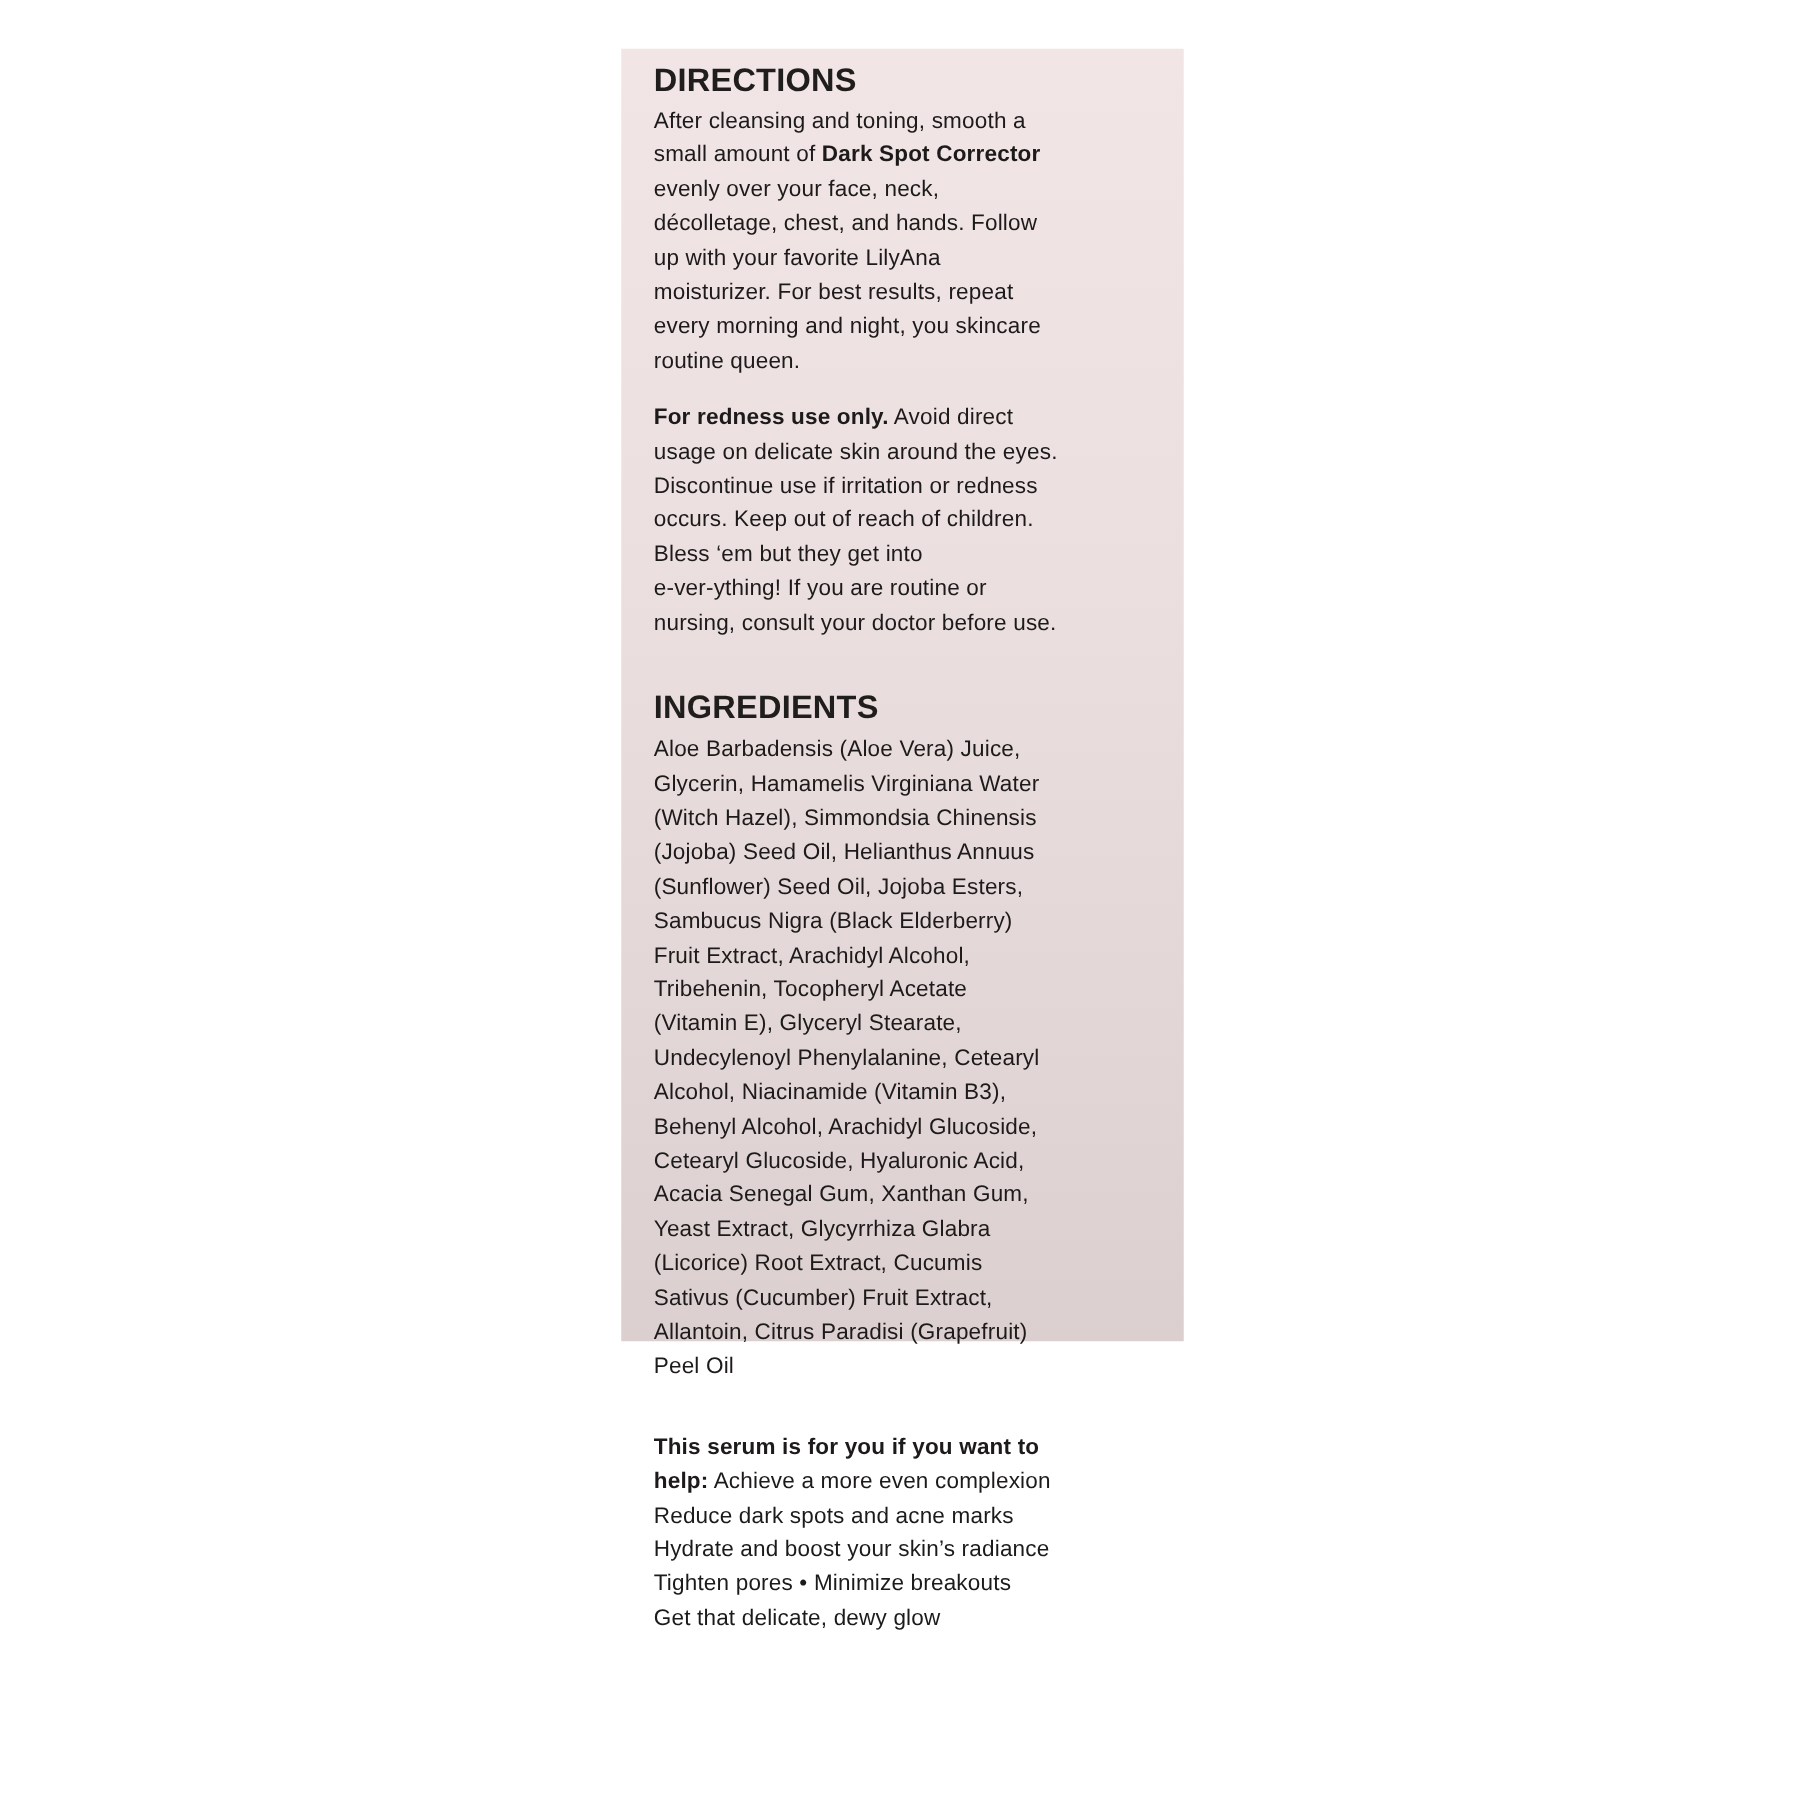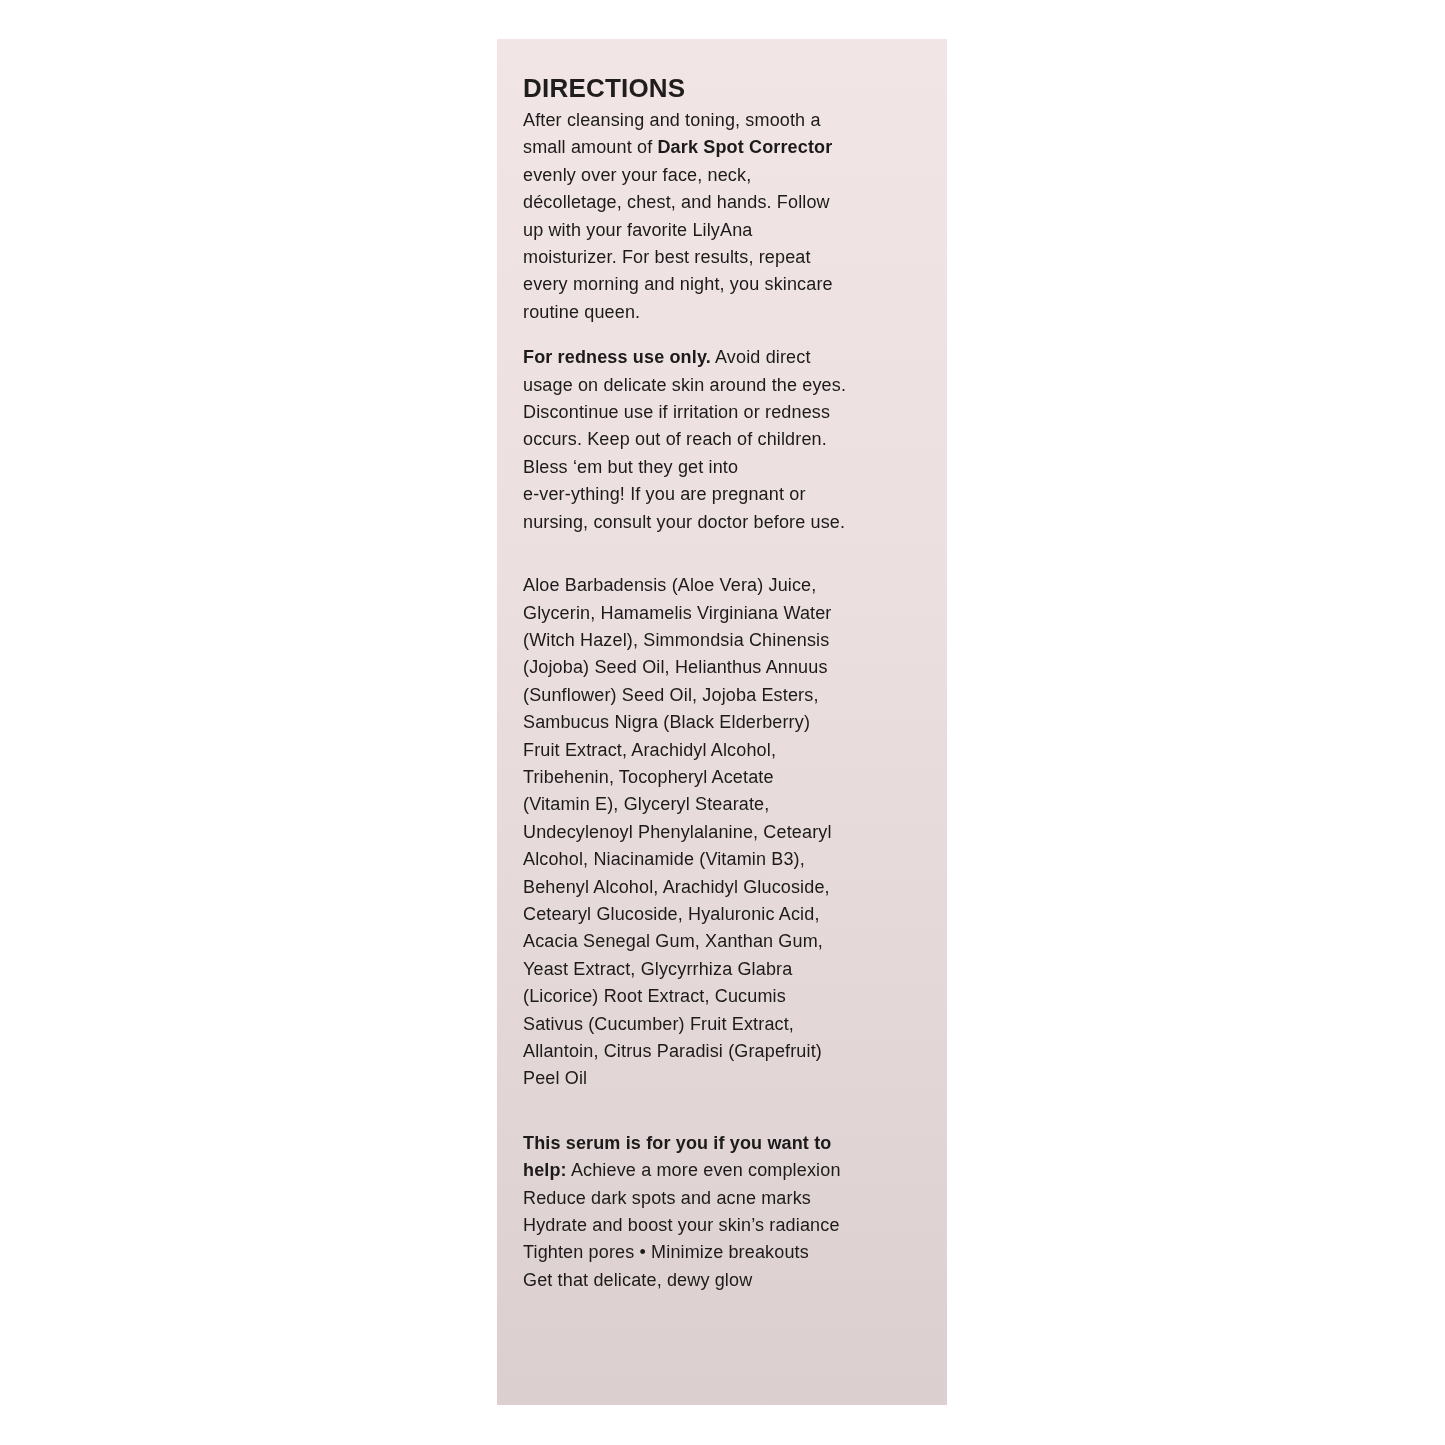--- a/index.html
+++ b/index.html
@@ -2,23 +2,23 @@
 <html><head>
 <meta charset="utf-8">
 <style>
   html, body { margin: 0; padding: 0; }
   body {
     width: 1445px; height: 1445px; background: #ffffff;
     position: relative; overflow: hidden;
     font-family: "Liberation Sans", "DejaVu Sans", sans-serif;
   }
   .panel {
-    position: absolute; left: 497px; top: 39px; width: 450px; height: 1366px;
+    position: absolute; left: 497px; top: 39px; width: 450px; height: 1034px;
     background: linear-gradient(180deg, #f1e5e5 0%, #ecdfdf 40%, #e3d6d6 75%, #dccfcf 100%);
-    box-sizing: border-box; padding: 32px 14px 0 26px; color: #1c1a1a;
+    box-sizing: border-box; padding: 8px 14px 0 26px; color: #1c1a1a;
   }
   .heading {
     font-weight: bold; font-size: 26px; letter-spacing: 0.2px;
     margin: 0; line-height: 34px; color: #201d1d;
   }
   .para {
     font-size: 18px; line-height: 27.4px; margin: 0; white-space: pre-line;
     letter-spacing: 0.15px;
   }
   .bold { font-weight: bold; }
@@ -46,25 +46,26 @@
 every morning and night, you skincare
 routine queen.</span></p>
   </section>
 
   <section id="warning">
     <p class="para"><span class="bold">For redness use only.</span><span> Avoid direct
 usage on delicate skin around the eyes.
 Discontinue use if irritation or redness
 occurs. Keep out of reach of children.
 Bless ‘em but they get into
-e-ver-ything! If you are pregnant or
+e-ver-ything! If you are routine or
 nursing, consult your doctor before use.</span></p>
   </section>
 
   <section id="ingredients">
+    <h2 class="heading">INGREDIENTS</h2>
     <p class="para">Aloe Barbadensis (Aloe Vera) Juice,
 Glycerin, Hamamelis Virginiana Water
 (Witch Hazel), Simmondsia Chinensis
 (Jojoba) Seed Oil, Helianthus Annuus
 (Sunflower) Seed Oil, Jojoba Esters,
 Sambucus Nigra (Black Elderberry)
 Fruit Extract, Arachidyl Alcohol,
 Tribehenin, Tocopheryl Acetate
 (Vitamin E), Glyceryl Stearate,
 Undecylenoyl Phenylalanine, Cetearyl

